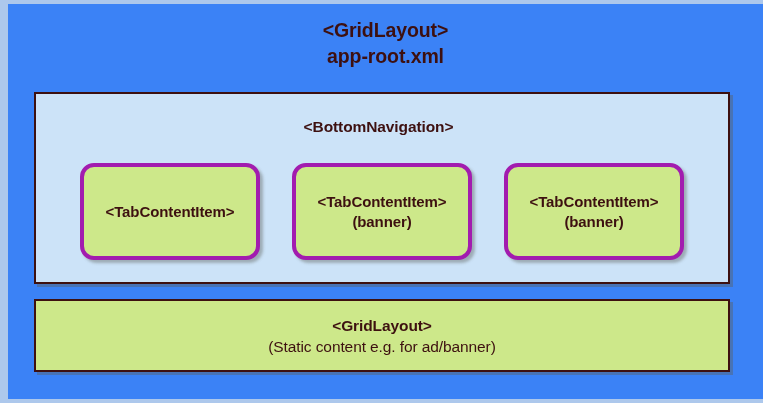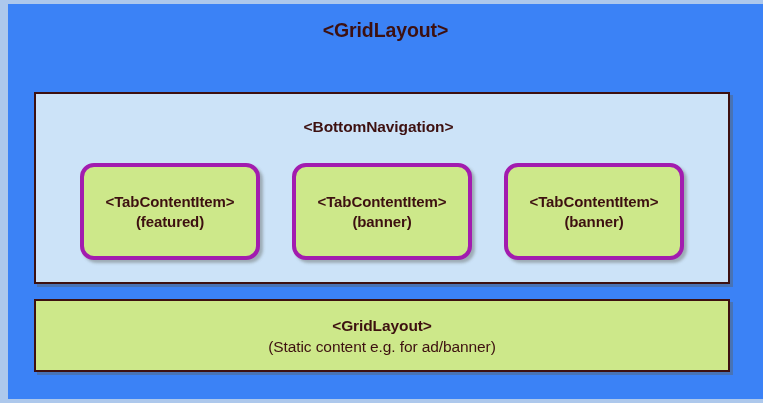--- a/index.html
+++ b/index.html
@@ -144,31 +144,31 @@
 </style>
 </head>
 <body>
 
 <div id="diagram-frame">
 
   <div id="root-panel">
 
     <div id="root-title">
       <span>&lt;GridLayout&gt;</span>
+      <span class="line2">app-root.xml</span>
     </div>
 
     <div id="bottom-navigation-panel">
 
       <div id="bottom-navigation-title">&lt;BottomNavigation&gt;</div>
 
       <div id="tab-card-row">
 
         <div class="tab-card" id="tab-card-0">
           <span class="tab-card-tag">&lt;TabContentItem&gt;</span>
-          <span class="tab-card-name">(featured)</span>
         </div>
 
         <div class="tab-card" id="tab-card-1">
           <span class="tab-card-tag">&lt;TabContentItem&gt;</span>
           <span class="tab-card-name">(banner)</span>
         </div>
 
         <div class="tab-card" id="tab-card-2">
           <span class="tab-card-tag">&lt;TabContentItem&gt;</span>
           <span class="tab-card-name">(banner)</span>

